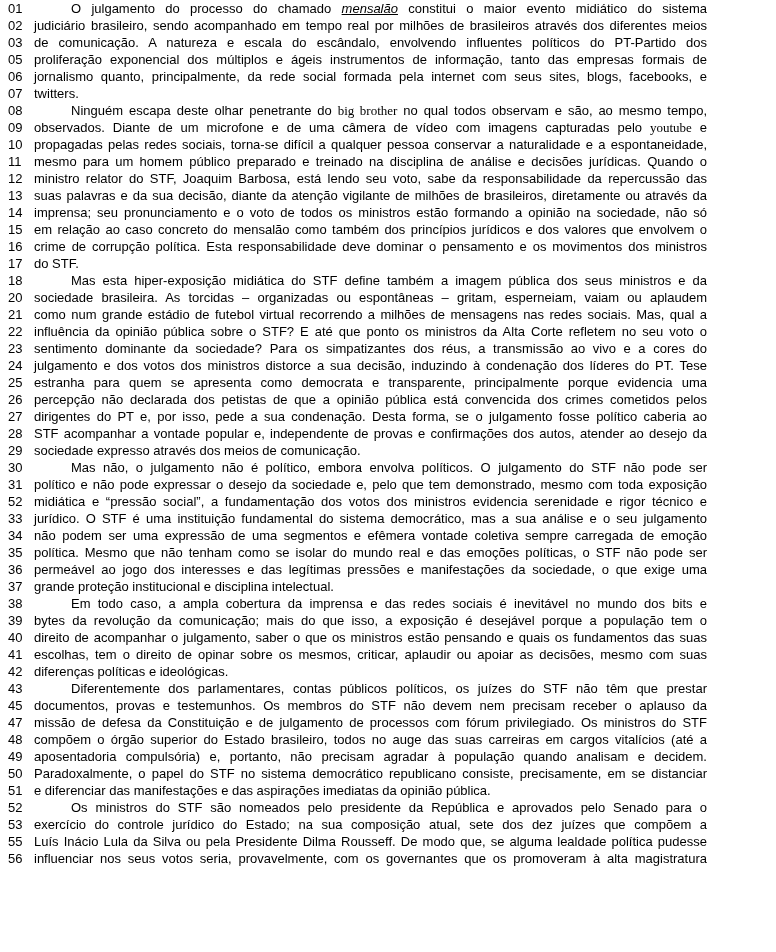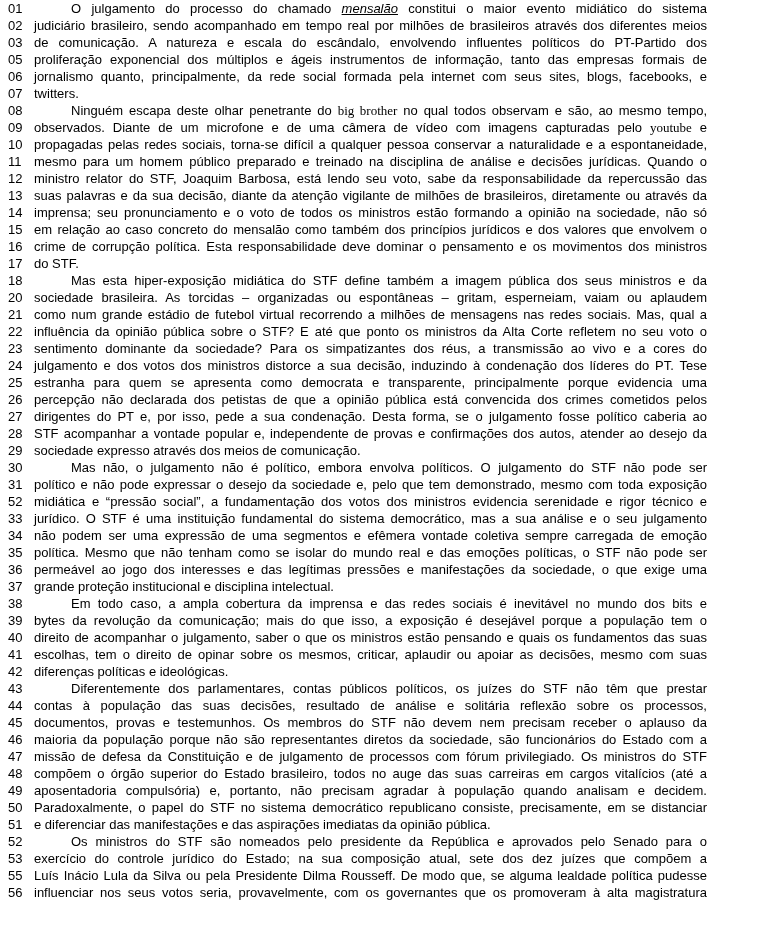--- a/index.html
+++ b/index.html
@@ -212,30 +212,22 @@
     </div>
     <div class="line">
       <span class="num">42</span>
       <span class="txt"><span>diferenças políticas e ideológicas.</span></span>
     </div>
     <div class="line">
       <span class="num">43</span>
       <span class="txt justify indent"><span>Diferentemente dos parlamentares, contas públicos políticos, os juízes do STF não têm que prestar</span></span>
     </div>
     <div class="line">
-      <span class="num">44</span>
-      <span class="txt justify"><span>contas à população das suas decisões, resultado de análise e solitária reflexão sobre os processos,</span></span>
-    </div>
-    <div class="line">
       <span class="num">45</span>
       <span class="txt justify"><span>documentos, provas e testemunhos. Os membros do STF não devem nem precisam receber o aplauso da</span></span>
-    </div>
-    <div class="line">
-      <span class="num">46</span>
-      <span class="txt justify"><span>maioria da população porque não são representantes diretos da sociedade, são funcionários do Estado com a</span></span>
     </div>
     <div class="line">
       <span class="num">47</span>
       <span class="txt justify"><span>missão de defesa da Constituição e de julgamento de processos com fórum privilegiado. Os ministros do STF</span></span>
     </div>
     <div class="line">
       <span class="num">48</span>
       <span class="txt justify"><span>compõem o órgão superior do Estado brasileiro, todos no auge das suas carreiras em cargos vitalícios (até a</span></span>
     </div>
     <div class="line">

